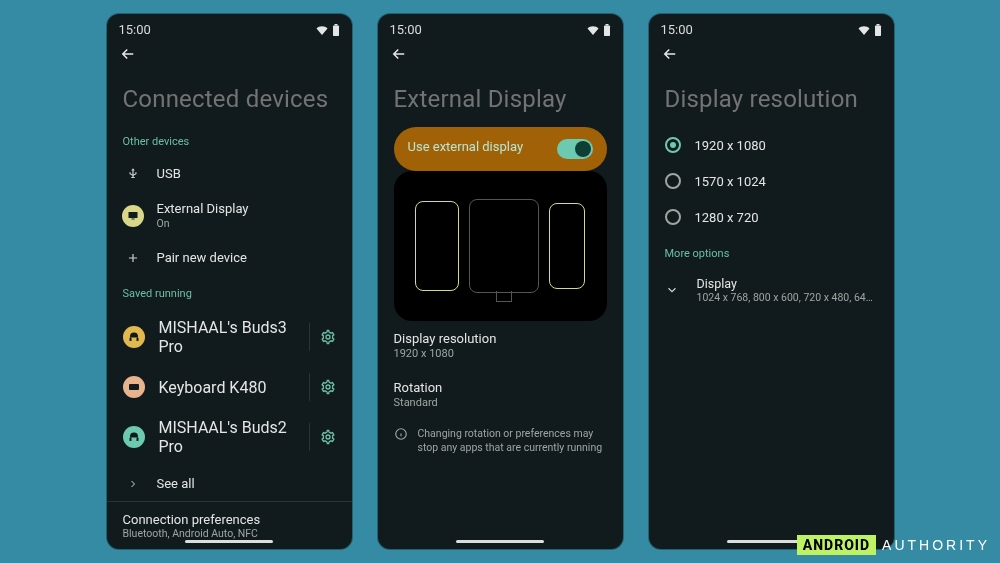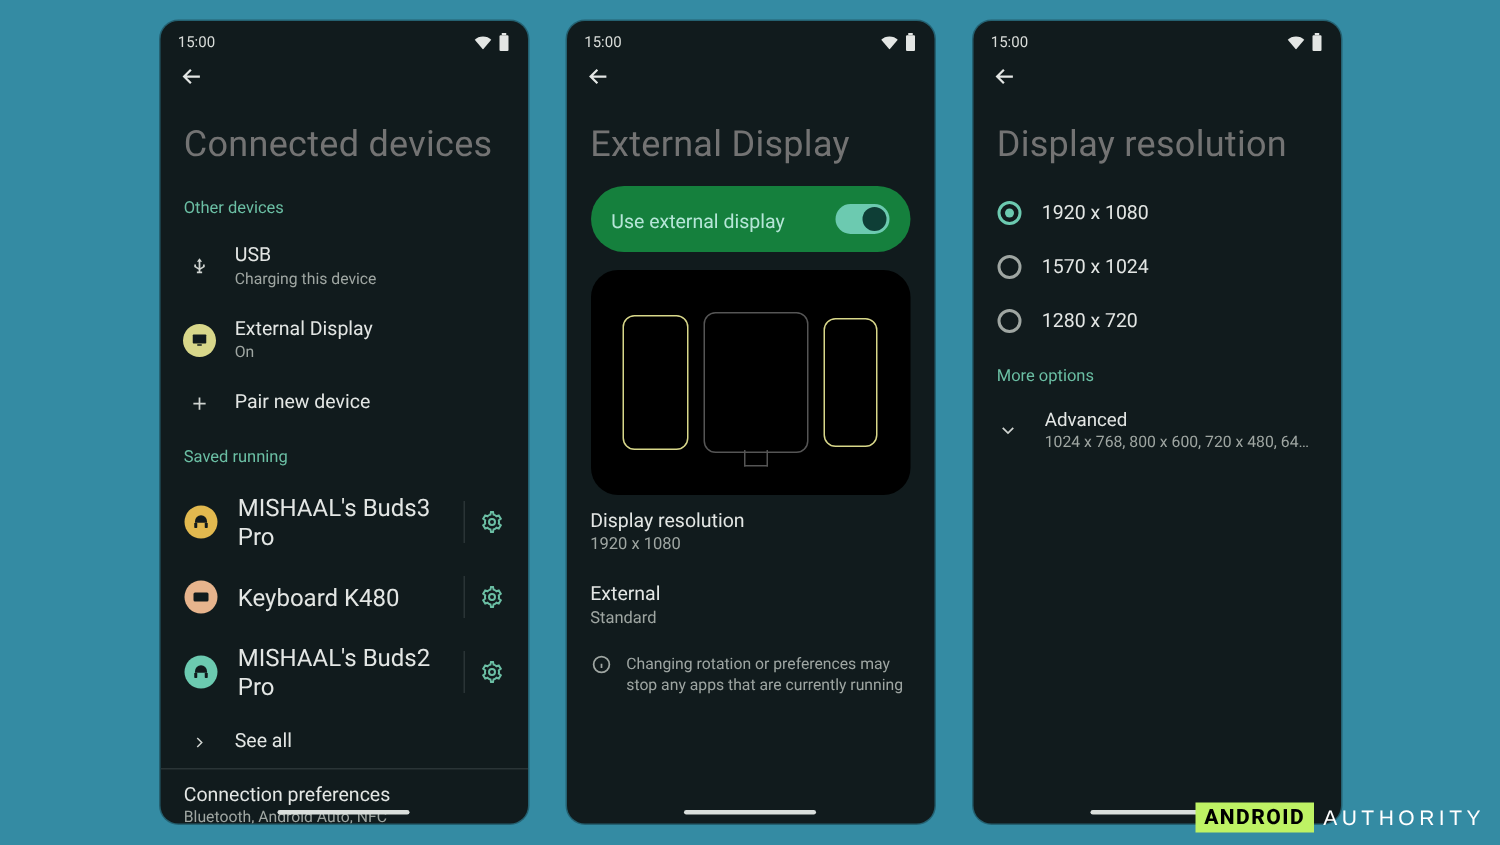--- a/index.html
+++ b/index.html
@@ -15,21 +15,21 @@
     background:#111b1d;
     border-radius:12px;
     color:#e3e6e4;
     display:flex; flex-direction:column;
     overflow:hidden;
     position:relative;
     box-shadow:0 0 0 1px rgba(0,0,0,.3);
   }
   .status-bar {
     display:flex; justify-content:space-between; align-items:center;
-    padding:8px 12px 2px 12px; font-size:10px; color:#d9dcd9;
+    padding:8px 12px 2px 12px; font-size:13px; color:#d9dcd9;
   }
   .sb-icons { display:flex; gap:4px; align-items:center; }
   .nav-back { padding:6px 12px 0 12px; }
   .nav-back svg { width:18px; height:18px; }
   .page-title { font-size:24px; font-weight:400; color:#737373; padding:22px 16px 14px 16px; letter-spacing:.2px;}
   .content { padding:0 16px; flex:1; overflow:hidden; }
   .section-header { color:#6bbfa4; font-size:11px; font-weight:400; padding:8px 0 8px 0; }
   .row { display:flex; align-items:center; gap:14px; padding:10px 0; }
   .row .ic { width:20px; display:flex; justify-content:center; color:#cfd3d0; }
   .row .texts { flex:1; min-width:0; }
@@ -38,23 +38,23 @@
   .row-with-gear { display:flex; align-items:center; }
   .row-with-gear .main { flex:1; display:flex; align-items:center; gap:14px; padding:10px 0;}
   .row-with-gear .sep { width:1px; height:28px; background:#2a3436; margin:0 10px 0 6px;}
   .avatar { width:22px; height:22px; border-radius:50%; display:flex; align-items:center; justify-content:center; flex:none;}
   .bottom-handle { position:absolute; bottom:6px; left:50%; transform:translateX(-50%); width:88px; height:3px; border-radius:2px; background:#dadfdc; }
   .footer-row { border-top:1px solid #2a3436; margin:0 -16px 0 -16px; padding:10px 16px 0 16px;}
   .mt { margin-top:4px; }
 
   
   .toggle-card {
-    background:#15803d; border-radius:22px;
-    display:flex; align-items:flex-end; justify-content:space-between;
-    padding:12px 14px; margin-bottom:12px;
+    background:#a16207; border-radius:22px;
+    display:flex; align-items:flex-start; justify-content:space-between;
+    padding:12px 14px; 
   }
   .toggle-card .lbl { color:#b6e6d8; font-size:13px; }
   .switch {
     width:36px; height:20px; border-radius:10px; background:#6ccab0; position:relative; flex:none;
   }
   .switch .knob { position:absolute; right:2px; top:2px; width:16px; height:16px; border-radius:50%; background:#0e3e36; }
   .illus {
     background:#000; border-radius:18px; height:150px; padding:14px; display:flex; align-items:center; justify-content:center; gap:10px;
   }
   .dev { border:1.5px solid #d8d78a; border-radius:8px; }
@@ -114,21 +114,20 @@
       <div class="section-header">Other devices</div>
 
       <div class="row">
         <span class="ic">
           <svg width="14" height="14" viewBox="0 0 24 24" fill="#cfd3d0">
               <path d="M12 2l3 4h-2v7l3-2v-2h2v3l-5 3v2h2v2h-6v-2h2v-2l-5-3V9h2v2l3 2V6H9l3-4z"></path>
             </svg>
         </span>
         <div class="texts">
           <div class="title">USB</div>
-          <div class="sub">Charging this device</div>
         </div>
       </div>
 
       <div class="row">
         <span class="ic">
           <span class="avatar" style="background:#d8d78a;">
             <svg width="12" height="12" viewBox="0 0 24 24" fill="#111b1d">
                 <rect x="3" y="4" width="18" height="12" rx="1"></rect>
                 <rect x="9" y="17" width="6" height="2"></rect>
               </svg>
@@ -266,21 +265,21 @@
       <div class="illus">
         <div class="dev ph"></div>
         <div class="dev tab" style="border-color:#555"></div>
         <div class="dev thin"></div>
       </div>
       <div class="row2">
         <div class="title">Display resolution</div>
         <div class="sub">1920 x 1080</div>
       </div>
       <div class="row2">
-        <div class="title">External</div>
+        <div class="title">Rotation</div>
         <div class="sub">Standard</div>
       </div>
       <div class="note">
         <span class="i">
           <svg width="14" height="14" viewBox="0 0 24 24" fill="none" stroke="#9fa6a2" stroke-width="2">
               <circle cx="12" cy="12" r="9"></circle>
               <path d="M12 8h.01M12 11v5"></path>
             </svg>
         </span>
         <span class="t">Changing rotation or preferences may stop any apps that are currently running</span>
@@ -324,21 +323,21 @@
           </div>
         </div>
       <div class="section-header mt">More options</div>
       <div class="adv-row">
         <span class="chev">
           <svg width="14" height="14" viewBox="0 0 24 24" fill="none" stroke="#cfd3d0" stroke-width="2">
               <path d="M6 9l6 6 6-6"></path>
             </svg>
         </span>
         <div class="texts">
-          <div class="title">Advanced</div>
+          <div class="title">Display</div>
           <div class="sub">1024 x 768, 800 x 600, 720 x 480, 640 x..</div>
         </div>
       </div>
     </div>
     <div class="bottom-handle"></div>
   </div>
 
 </div>
 
 <div class="watermark">

